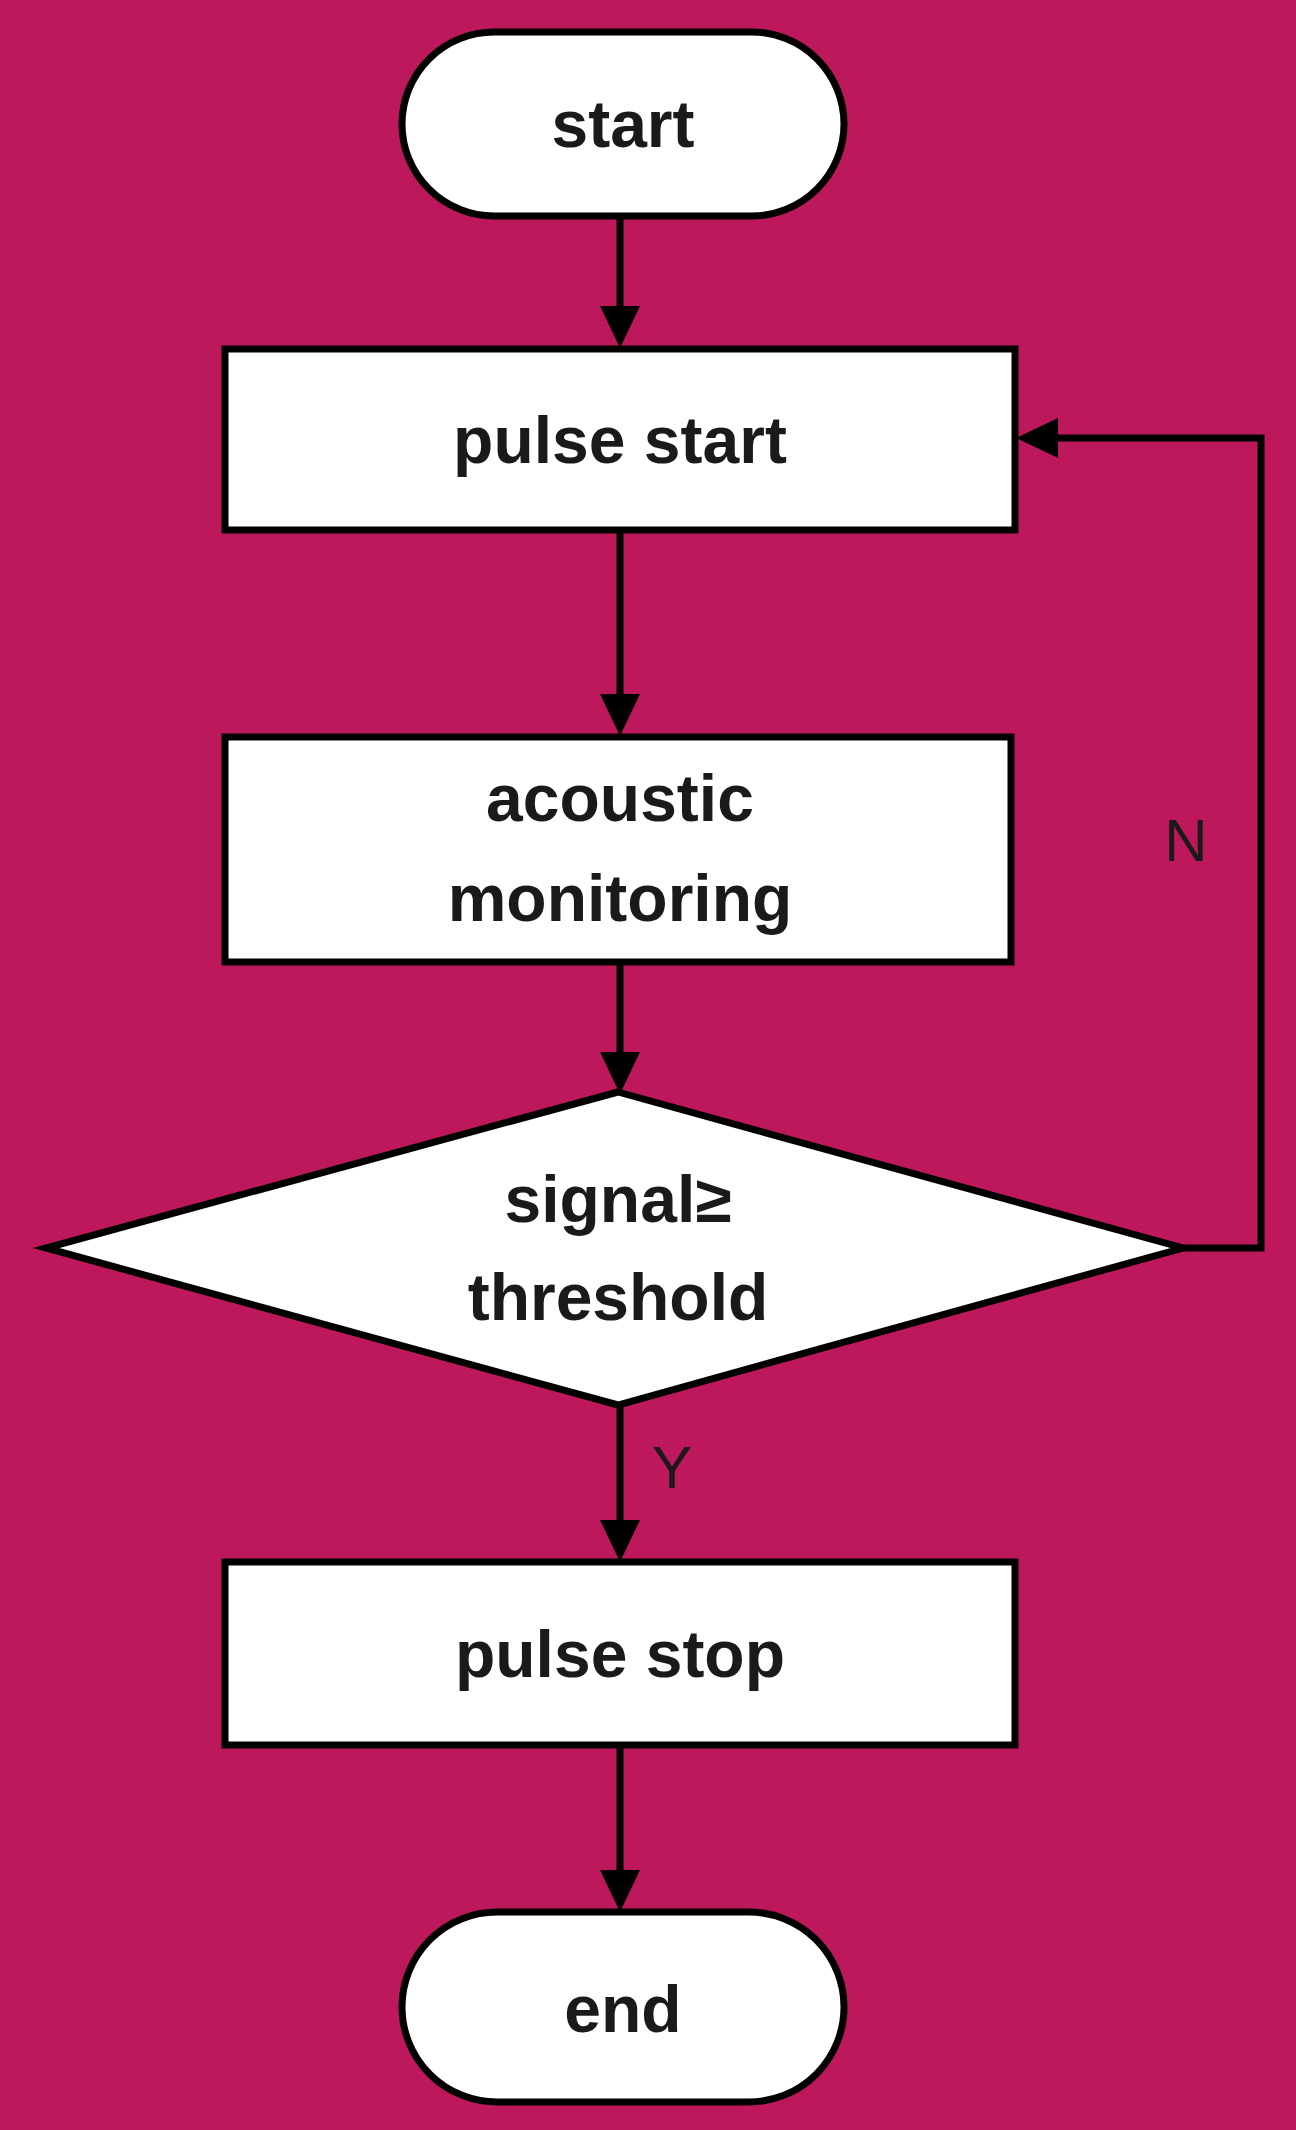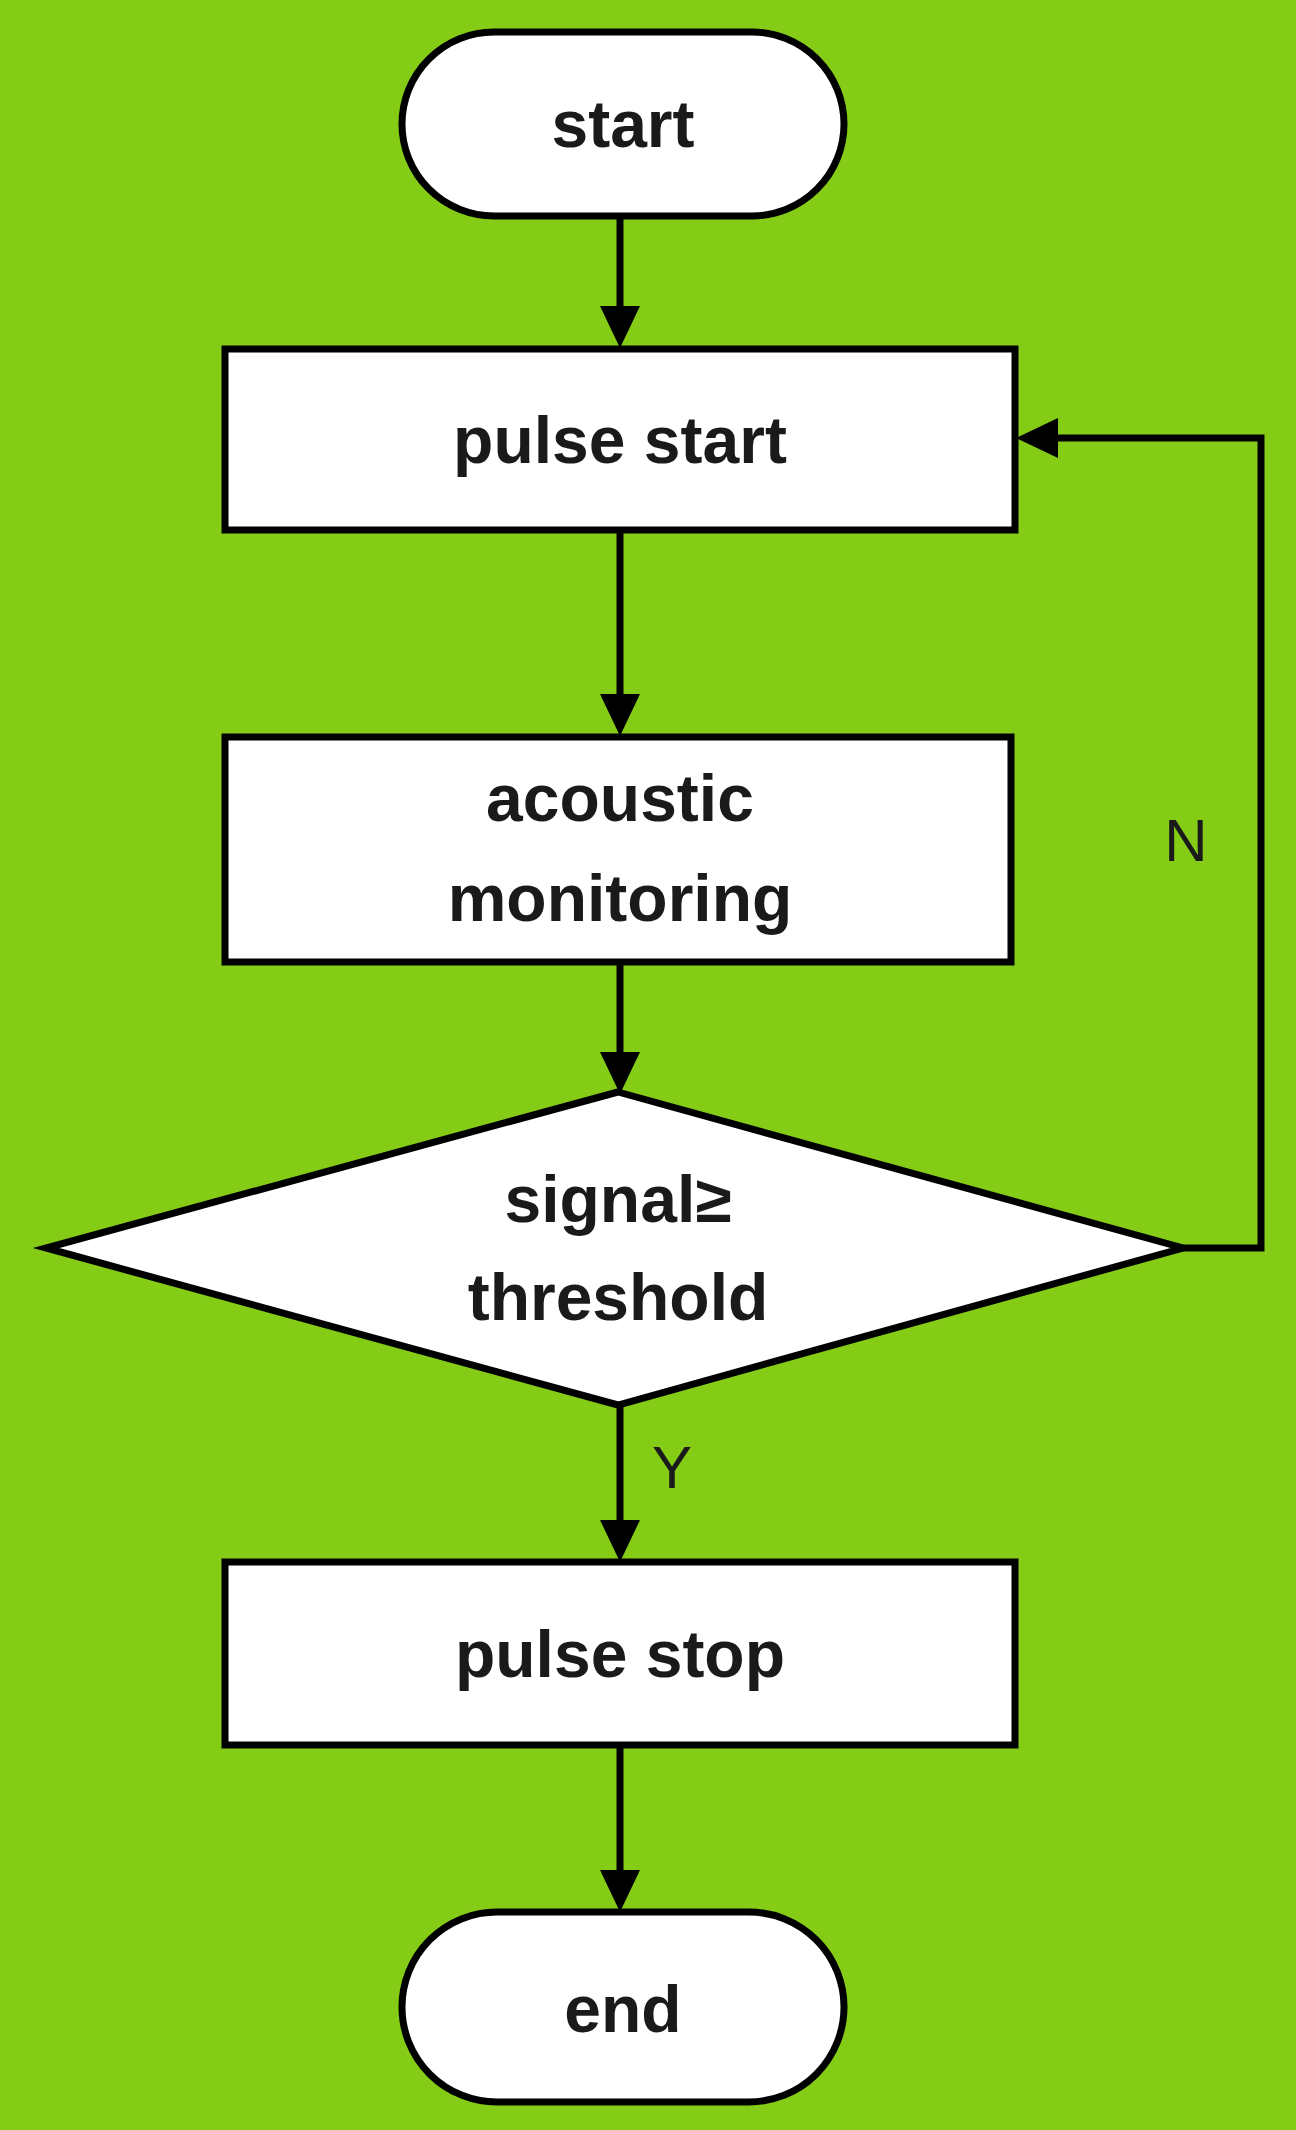--- a/index.html
+++ b/index.html
@@ -9,21 +9,21 @@
     background: #ffffff;
   }
   body {
     font-family: "Liberation Sans", sans-serif;
     -webkit-font-smoothing: antialiased;
   }
   #page {
     position: relative;
     width: 1296px;
     height: 2130px;
-    background: #84cc16;
+    background: #be185d;
     overflow: hidden;
   }
   #flow-svg {
     position: absolute;
     top: 0;
     left: 0;
     width: 1296px;
     height: 2130px;
     display: block;
   }

